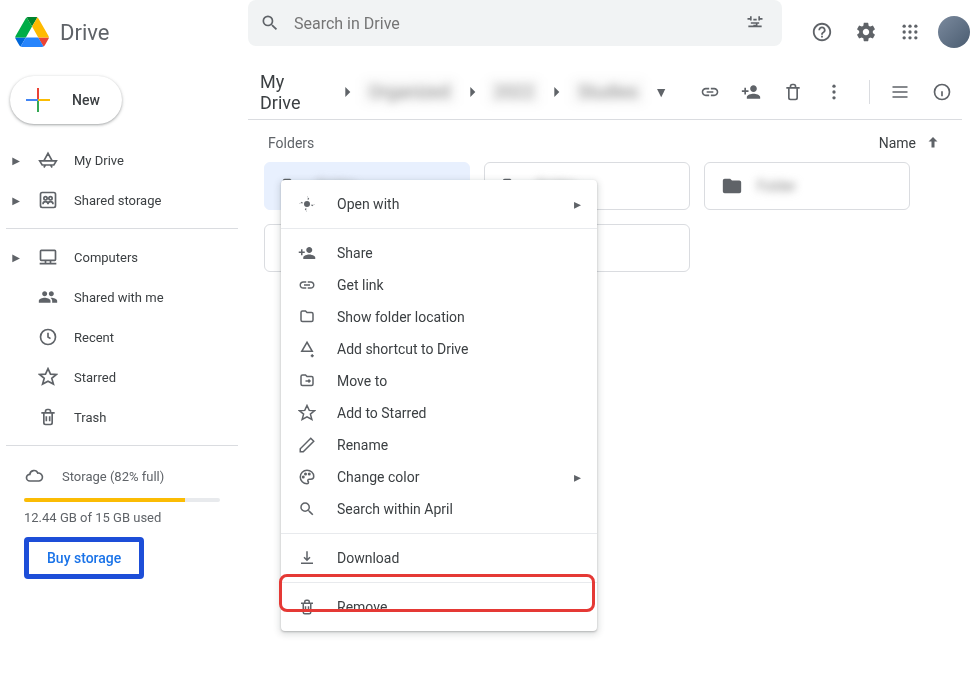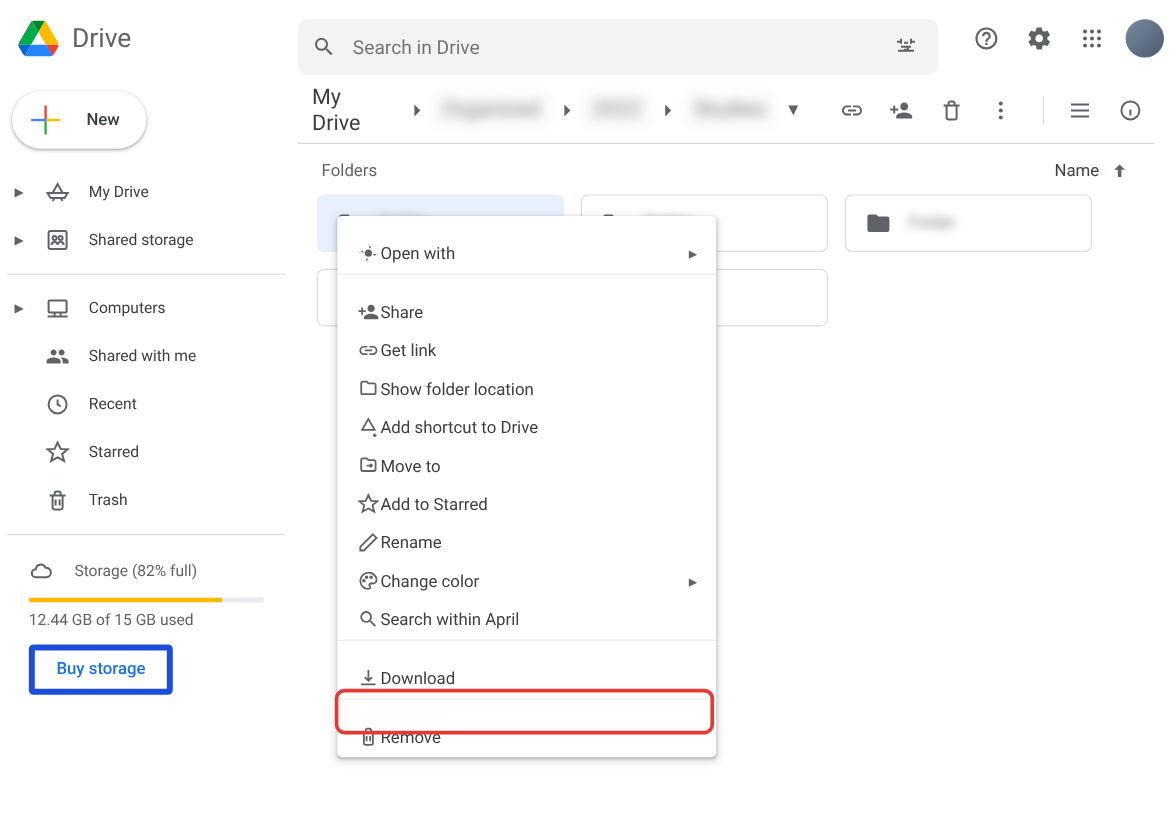--- a/index.html
+++ b/index.html
@@ -2,21 +2,21 @@
 <html><head>
 <meta charset="utf-8">
 <style>
 * { box-sizing: border-box; margin: 0; padding: 0; font-family: 'Google Sans', Roboto, Arial, sans-serif; }
 body { width: 978px; height: 681px; background: #fff; overflow: hidden; color: #3c4043; font-size: 14px; }
 
 .header { height: 64px; display: flex; padding: 0 8px 0 12px; }
 .logo-wrap { display: flex; align-items: center; gap: 8px; width: 236px; }
 .logo-icon { width: 40px; height: 40px; display:flex; align-items:center; justify-content:center; }
 .app-name { font-size: 22px; color: #5f6368; }
-.search-bar { flex: 1; max-width: 540px; height: 46px; background: #f1f3f4; border-radius: 8px; display:flex; align-items:center; padding: 0 12px; gap: 14px; margin-top: 16px; }
+.search-bar { flex: 1; max-width: 540px; height: 46px; background: #f1f3f4; border-radius: 8px; display:flex; align-items:center; padding: 0 12px; gap: 14px; }
 .search-bar input { flex:1; border:none; background:transparent; font-size:16px; color:#5f6368; outline:none; }
 .hdr-actions { display:flex; align-items:center; gap:4px; margin-left:auto; padding-left:20px; }
 .icon-btn { width:40px; height:40px; border-radius:50%; display:flex; align-items:center; justify-content:center; cursor:pointer; color:#5f6368; }
 .avatar { width:32px; height:32px; border-radius:50%; background:linear-gradient(135deg,#7b8a9e,#4a5c70); margin-left:4px; cursor:pointer; }
 
 .body { display:flex; height:calc(100% - 64px); }
 .sidebar { width:248px; padding:8px 10px 0 6px; }
 .new-btn { display:flex; align-items:center; gap:22px; padding:0 22px 0 16px; height:48px; border-radius:24px; box-shadow:0 1px 2px rgba(60,64,67,.3),0 1px 3px 1px rgba(60,64,67,.15); background:#fff; width:fit-content; margin:4px 0 16px 4px; cursor:pointer; font-size:14px; color:#3c4043; font-weight:500; }
 .plus-icon { width:24px; height:24px; position:relative; }
 .plus-icon::before,.plus-icon::after{content:'';position:absolute;background:#ea4335;}
@@ -49,21 +49,21 @@
 .section-header{display:flex;align-items:center;padding:0 20px 10px;font-size:14px;color:#5f6368;}
 .sort-col{margin-left:auto;display:flex;align-items:center;gap:8px;color:#3c4043;}
 .folder-grid{display:flex;flex-wrap:wrap;gap:14px;padding:0 16px;}
 .folder-card{width:206px;height:48px;border:1px solid #dadce0;border-radius:6px;display:flex;align-items:center;padding:0 16px;gap:14px;cursor:pointer;}
 .folder-card.selected{background:#e8f0fe;border-color:#e8f0fe;}
 .folder-icon{color:#5f6368;}
 .folder-name{filter:blur(4px);color:#808080;}
 
 
 .ctx{position:absolute;left:281px;top:180px;width:316px;background:#fff;border-radius:4px;box-shadow:0 2px 6px 2px rgba(60,64,67,.15),0 1px 2px rgba(60,64,67,.3);padding:8px 0;}
-.ctx-item{display:flex;align-items:flex-end;height:32px;padding:0 16px;cursor:pointer;color:#3c4043;font-size:14px;}
+.ctx-item{display:flex;align-items:center;height:32px;padding:0 16px;gap:20px;cursor:pointer;color:#3c4043;font-size:14px;}
 .ctx-icon{width:20px;color:#5f6368;display:flex;justify-content:center;}
 .ctx-sub{margin-left:auto;color:#5f6368;}
 .ctx-sep{height:1px;background:#e8eaed;margin:8px 0;}
 .ctx-highlight{position:absolute;border:3px solid #e53935;border-radius:8px;pointer-events:none;}
 
 svg{display:block;}
 </style>
 </head>
 <body>
 

